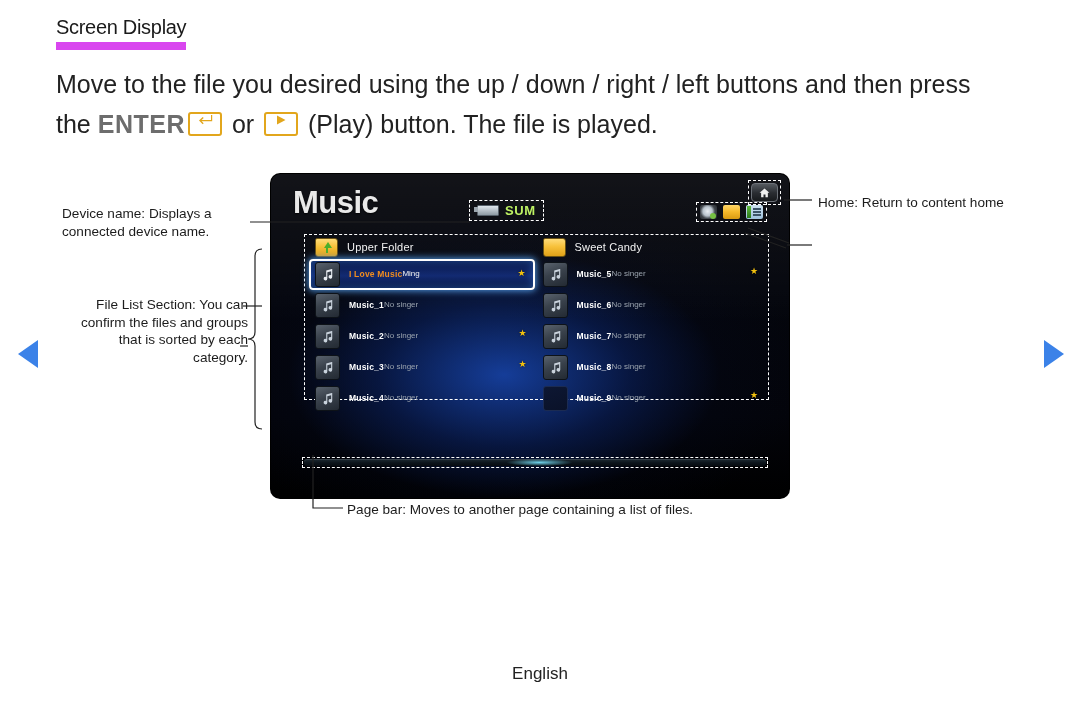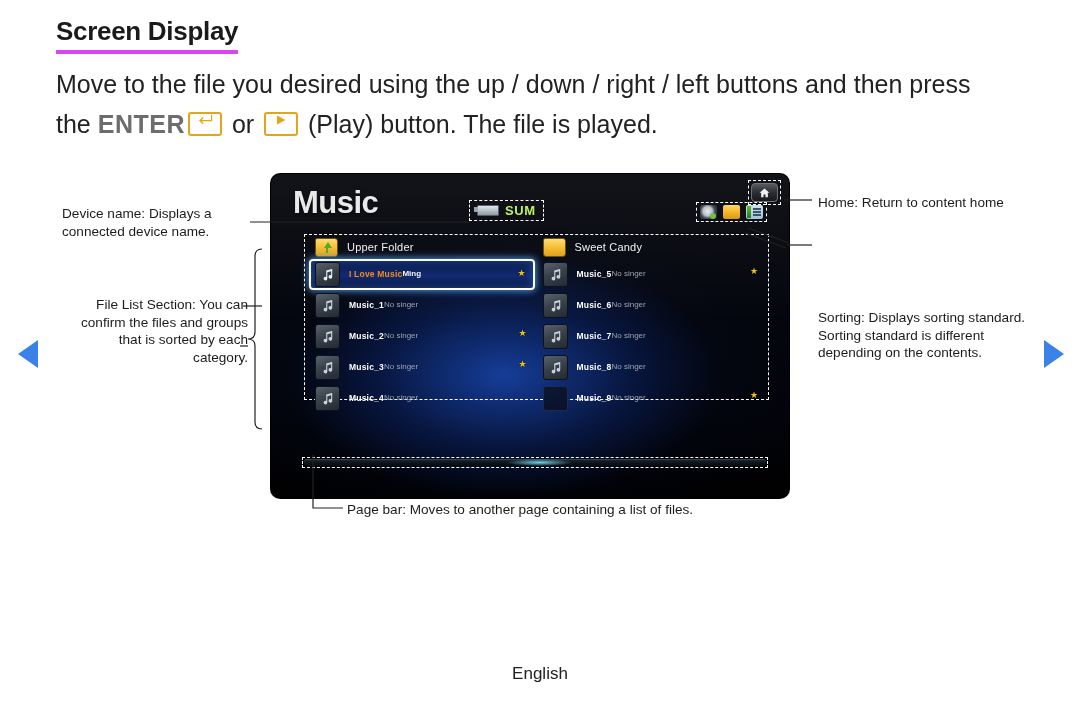--- a/index.html
+++ b/index.html
@@ -7,23 +7,23 @@
     width:1080px;height:705px;background:#ffffff;
     font-family:"Liberation Sans", sans-serif;
     color:#1a1a1a;-webkit-font-smoothing:antialiased;
     position:relative;overflow:hidden;
   }
   .page{position:absolute;inset:0;}
 
   
   #page-title{
     position:absolute;left:56px;top:16px;
-    font-size:26px;font-weight:bold;letter-spacing:-0.3px;
+    font-size:20px;font-weight:normal;letter-spacing:-0.3px;
     color:#1a1a1a;padding-bottom:3px;
-    border-bottom:4px solid #d946ef;
+    border-bottom:8px solid #d946ef;
   }
 
   
   #intro{
     position:absolute;left:56px;top:64px;width:975px;
     font-size:25px;line-height:40px;color:#222;font-weight:400;
   }
   #intro .kw{font-weight:bold;color:#6d6d6d;letter-spacing:0.5px;}
   .keycap{
     display:inline-block;vertical-align:-3px;
@@ -174,21 +174,21 @@
     width:23px;height:23px;border-radius:3px;flex:none;
     background:linear-gradient(160deg,#59626d 0%,#39414b 45%,#232a33 100%);
     border:1px solid #0d1218;
     display:flex;align-items:center;justify-content:center;
   }
   .note-ico.blank{background:linear-gradient(160deg,#0d1733 0%,#0a1229 100%);border:1px solid #1b2b52;}
   .fmeta{display:flex;flex-direction:row;justify-content:center;line-height:1.18;}
   .ftitle{font-size:8.5px;font-weight:bold;color:#ffffff;letter-spacing:.2px;}
   .file-row.sel .ftitle{color:#f08c1e;}
   .fsub{font-size:8px;color:#9aa3ae;}
-  .file-row.sel .fsub{color:#f2f2f2;font-weight:bold;}
+  .file-row.sel .fsub{color:#f2f2f2;font-weight:normal;}
   .star{
     position:absolute;right:10px;top:7px;font-size:9px;color:#f2c10e;
     text-shadow:0 0 2px rgba(0,0,0,.6);
   }
   .file-row.sel .star{right:7px;}
 
   
   #page-bar-wrap{
     position:absolute;left:31px;right:21px;bottom:30px;
     border:1px dashed #fff;padding:1px;
@@ -414,18 +414,17 @@
     <line x1="748" y1="228" x2="789" y2="243" stroke="#222" stroke-width="1.1"></line>
     <line x1="745" y1="233" x2="786" y2="248" stroke="#222" stroke-width="1.1"></line>
     <line x1="787" y1="245" x2="812" y2="245" stroke="#222" stroke-width="1.2"></line>
 
     <path d="M313 455 L313 508 L343 508" fill="none" stroke="#222" stroke-width="1.2"></path>
   </svg>
 
   <div class="callout" id="co-device">Device name: Displays a connected device name.</div>
   <div class="callout" id="co-filelist">File List Section: You can confirm the files and groups that is sorted by each category.</div>
   <div class="callout" id="co-home">Home: Return to content home</div>
-  <div class="callout" id="co-sorting">Sorting: Displays sorting standard. Sorting standard is different depending on the contents.</div>
   <div class="callout" id="co-pagebar">Page bar: Moves to another page containing a list of files.</div>
 
   <div id="footer-lang">English</div>
 
 </div>
 
 </body></html>

